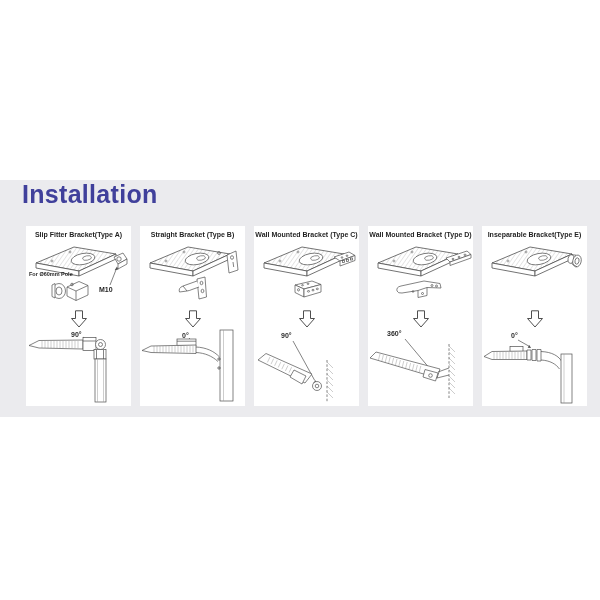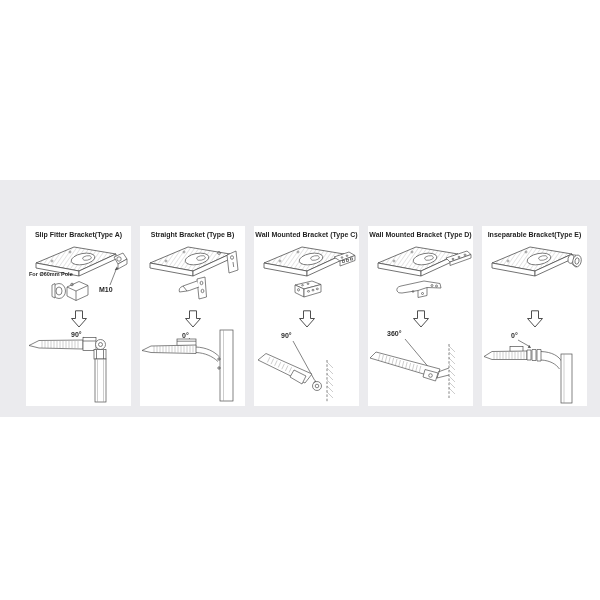--- a/index.html
+++ b/index.html
@@ -44,20 +44,21 @@
         <circle cx="26" cy="21" r="1" fill="none" stroke="#4f4f4f" stroke-width="0.5"></circle>
         <circle cx="44" cy="12" r="1" fill="none" stroke="#4f4f4f" stroke-width="0.5"></circle>
       </g>
       <g id="downArrow">
         <polygon points="4.5,0.8 11.5,0.8 11.5,8.5 15.5,8.5 8,17 0.5,8.5 4.5,8.5" fill="#fff" stroke="#4f4f4f" stroke-width="1"></polygon>
       </g>
     </defs>
   </svg>
 
   <div class="band"></div>
+  <div class="title">Installation</div>
 
   <div class="panels">
 
     <div class="panel">
       <div class="panel-title">Slip Fitter Bracket(Type A)</div>
       <svg class="fig fig-top" width="105" height="64" viewBox="0 0 105 64">
         <use href="#fixtureTop"></use>
         <polygon class="wh" points="88,17 97,13 101,19 92,24"></polygon>
         <polygon class="wh" points="92,24 101,19 101,24 92,29"></polygon>
         <circle class="ln" cx="93" cy="19" r="2.2"></circle>

